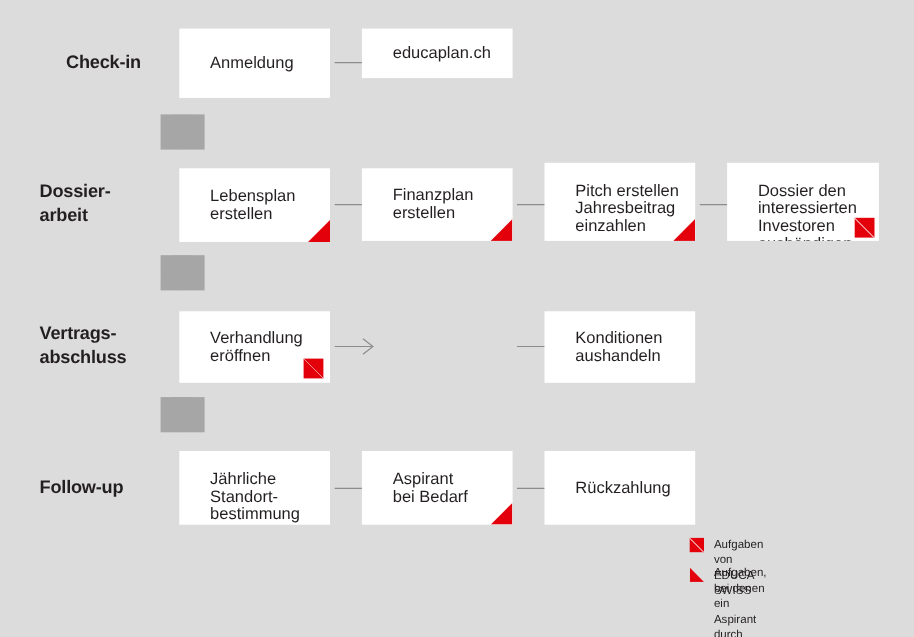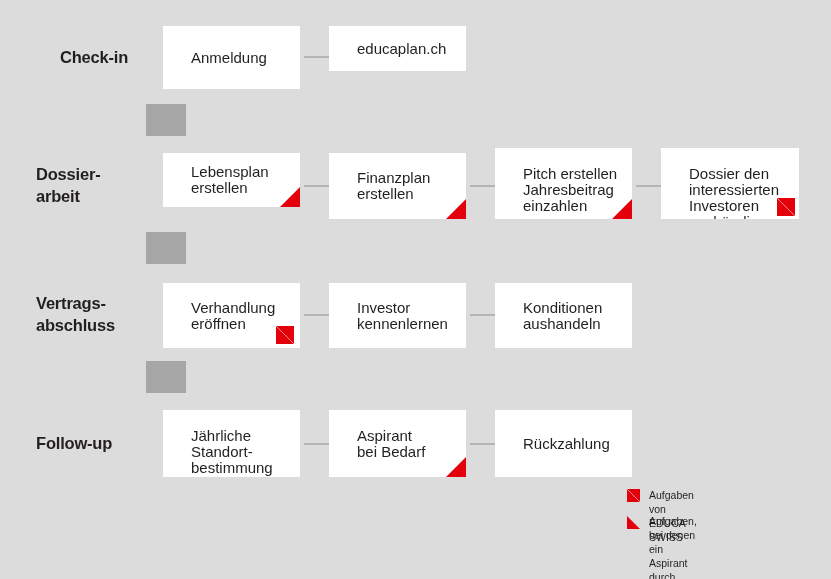--- a/index.html
+++ b/index.html
@@ -139,21 +139,21 @@
   <div class="pbox" style="left:329px;top:26px;width:137px;height:45px;">
     <div class="ptext">educaplan.ch</div>
   </div>
 
   <div class="downarrow" style="left:146px;top:104px;">
     <svg width="40" height="32" viewBox="0 0 40 32">
       <path d="M11 0 H29 V18 H40 L20 32 L0 18 H11 Z" fill="#a6a6a6"></path>
     </svg>
   </div>
 
-  <div class="pbox" style="left:163px;top:153px;width:137px;height:54px;">
+  <div class="pbox" style="left:163px;top:153px;width:137px;height:67px;">
     <div class="ptext">Lebensplan
 erstellen</div>
     <div class="marker-tri"></div>
   </div>
 
   <div class="harrow" style="left:304px;top:176px;">
     <svg width="40" height="20" viewBox="0 0 40 20">
       <path d="M0 10 H34 M26 3 L35 10 L26 17" fill="none" stroke="#8c8c8c" stroke-width="1.1"></path>
     </svg>
   </div>
@@ -206,24 +206,20 @@
       <span class="sq-diag"></span>
     </div>
   </div>
 
   <div class="harrow" style="left:304px;top:305px;">
     <svg width="40" height="20" viewBox="0 0 40 20">
       <path d="M0 10 H34 M26 3 L35 10 L26 17" fill="none" stroke="#8c8c8c" stroke-width="1.1"></path>
     </svg>
   </div>
 
-  <div class="pbox" style="left:329px;top:283px;width:137px;height:65px;">
-    <div class="ptext">Investor
-kennenlernen</div>
-  </div>
 
   <div class="harrow" style="left:470px;top:305px;">
     <svg width="40" height="20" viewBox="0 0 40 20">
       <path d="M0 10 H34 M26 3 L35 10 L26 17" fill="none" stroke="#8c8c8c" stroke-width="1.1"></path>
     </svg>
   </div>
 
   <div class="pbox" style="left:495px;top:283px;width:137px;height:65px;padding-left:48px;">
     <div class="ptext">Konditionen
 aushandeln</div>

